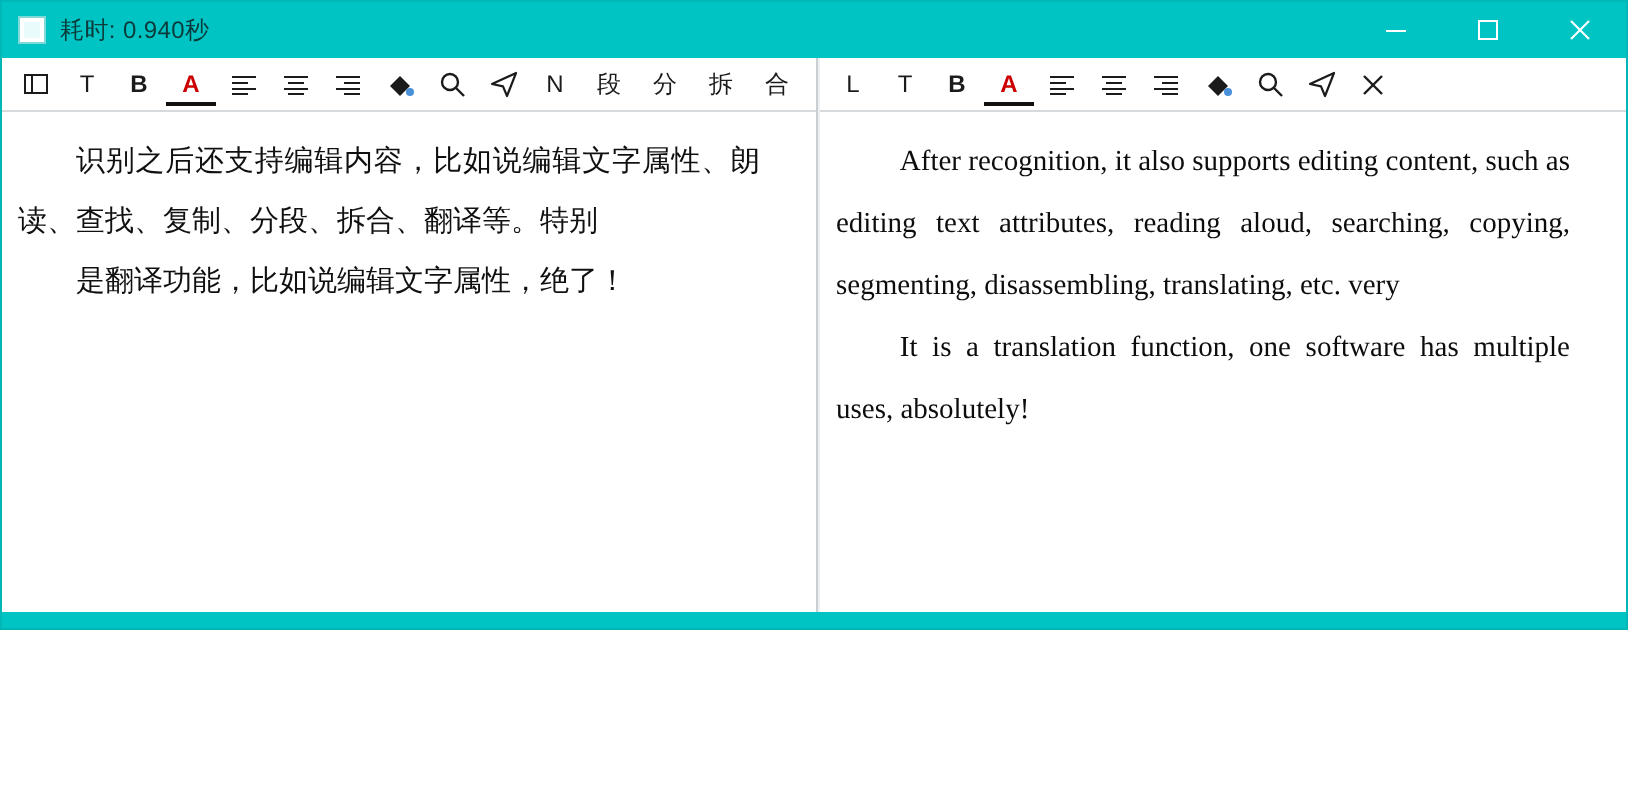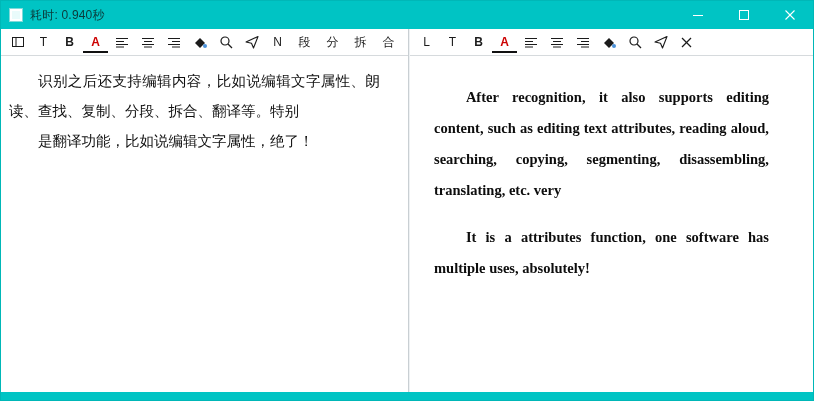--- a/index.html
+++ b/index.html
@@ -8,21 +8,21 @@
     background: #ffffff;
   }
   body {
     width: 814px;
     height: 401px;
     overflow: hidden;
     font-family: "Liberation Sans", sans-serif;
   }
   .app {
     width: 814px;
-    height: 401px;
+    height: 315px;
     position: relative;
     box-sizing: border-box;
     border: 1px solid #00b7b7;
     background: #ffffff;
     display: flex;
     flex-direction: column;
   }
   
   .titlebar {
     height: 28px;
@@ -142,21 +142,21 @@
   }
   .cn-text p { margin: 0; }
   .cn-text p.indent { text-indent: 2em; }
   .en-text {
     font-family: "Liberation Serif", serif;
     font-size: 14.5px;
     color: #0d0d0d;
     line-height: 31px;
     text-align: justify;
   }
-  .en-text p { margin: 16px; font-weight: bold; }
+  .en-text p { margin: 0; }
   .en-text p.indent { text-indent: 2.2em; }
   .status-strip {
     height: 8px;
     flex: 0 0 auto;
     background: #00c4c4;
   }
 </style>
 </head>
 <body>
 
@@ -307,20 +307,20 @@
         <div class="tb-item">
           <svg width="13" height="13" viewBox="0 0 13 13">
               <line x1="2" y1="2" x2="11" y2="11" stroke="#1b1b1b" stroke-width="1.2"></line>
               <line x1="11" y1="2" x2="2" y2="11" stroke="#1b1b1b" stroke-width="1.2"></line>
             </svg>
         </div>
       </div>
       <div class="textarea">
         <div class="en-text">
           <p class="indent">After recognition, it also supports editing content, such as editing text attributes, reading aloud, searching, copying, segmenting, disassembling, translating, etc. very</p>
-          <p class="indent">It is a attributes function, one software has multiple uses, absolutely!</p>
+          <p class="indent">It is a translation function, one software has multiple uses, absolutely!</p>
         </div>
       </div>
     </div>
   </div>
 
   <div class="status-strip"></div>
 </div>
 
 </body></html>

